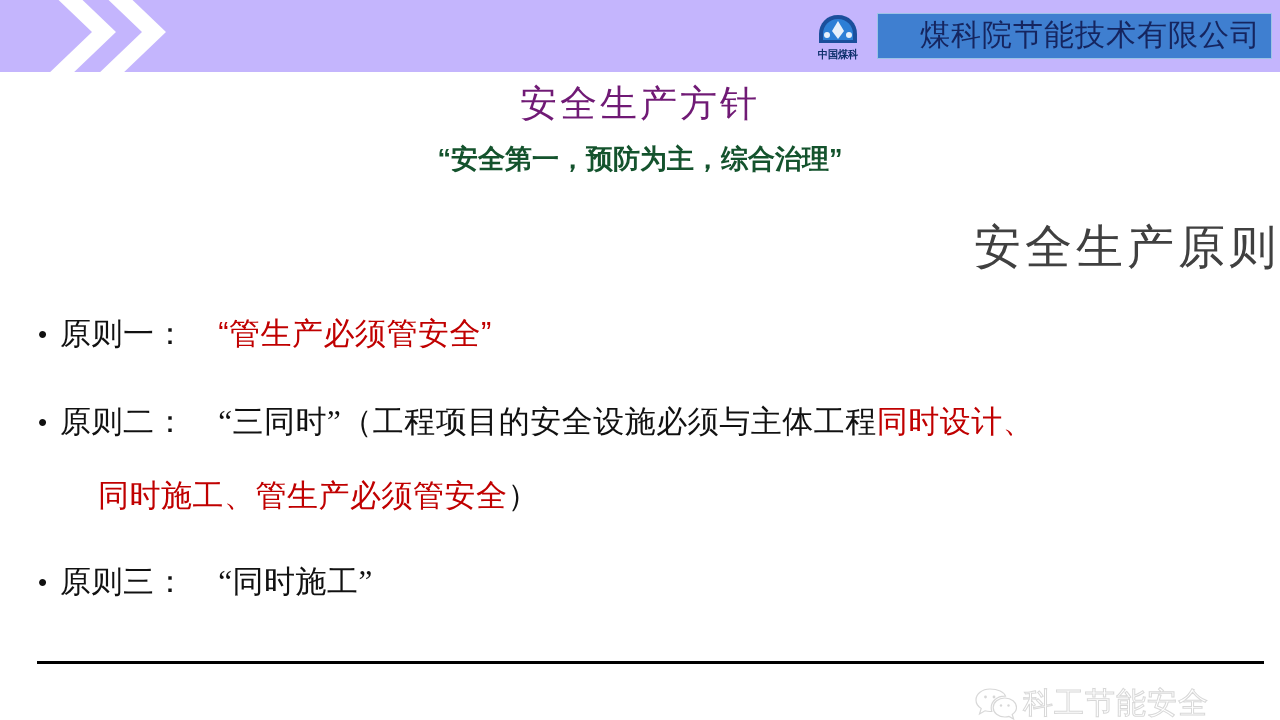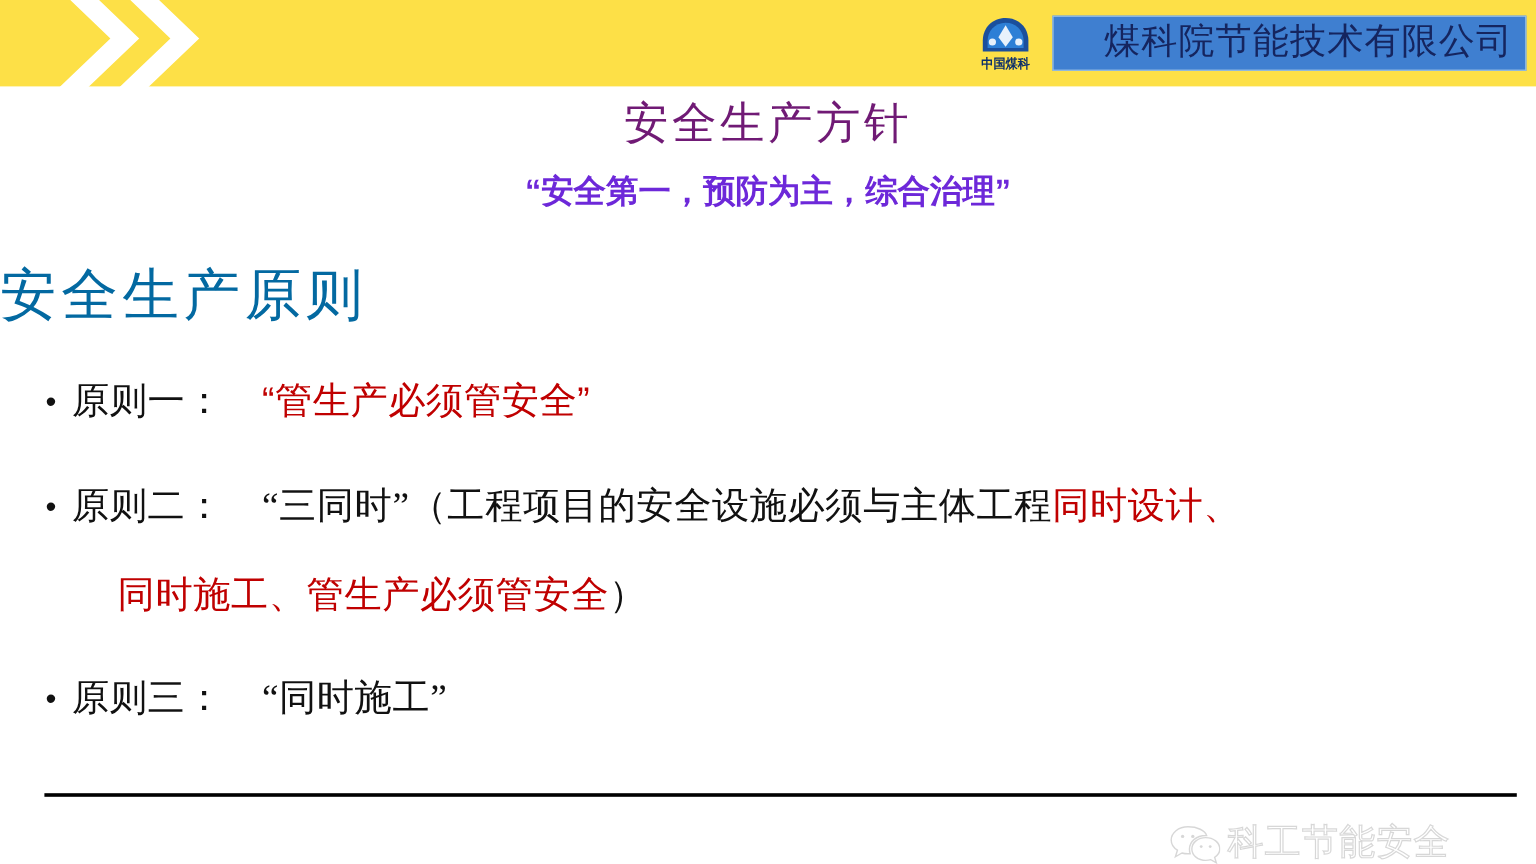--- a/index.html
+++ b/index.html
@@ -22,21 +22,21 @@
     overflow: hidden;
   }
 
   
   .header-band {
     position: absolute;
     left: 0;
     top: 0;
     width: 1280px;
     height: 72px;
-    background: #fde047;
+    background: #c4b5fd;
   }
 
   .chevrons {
     position: absolute;
     left: 40px;
     top: -4px;
     width: 130px;
     height: 80px;
   }
 
@@ -109,34 +109,34 @@
   }
 
   .subtitle-red {
     position: absolute;
     left: 0;
     top: 142px;
     width: 1280px;
     text-align: center;
     font-size: 27px;
     font-weight: bold;
-    color: #6d28d9;
+    color: #14532d;
     letter-spacing: 0px;
     line-height: 34px;
   }
 
   .title-2 {
     position: absolute;
     left: 0;
     top: 218px;
     width: 1280px;
-    text-align: left;
+    text-align: right;
     font-family: "Liberation Serif", "DejaVu Serif", serif;
     font-size: 47px;
-    color: #0369a1;
+    color: #404040;
     letter-spacing: 4px;
     line-height: 58px;
   }
 
   
   .body-list {
     position: absolute;
     left: 38px;
     top: 312px;
     width: 1215px;

